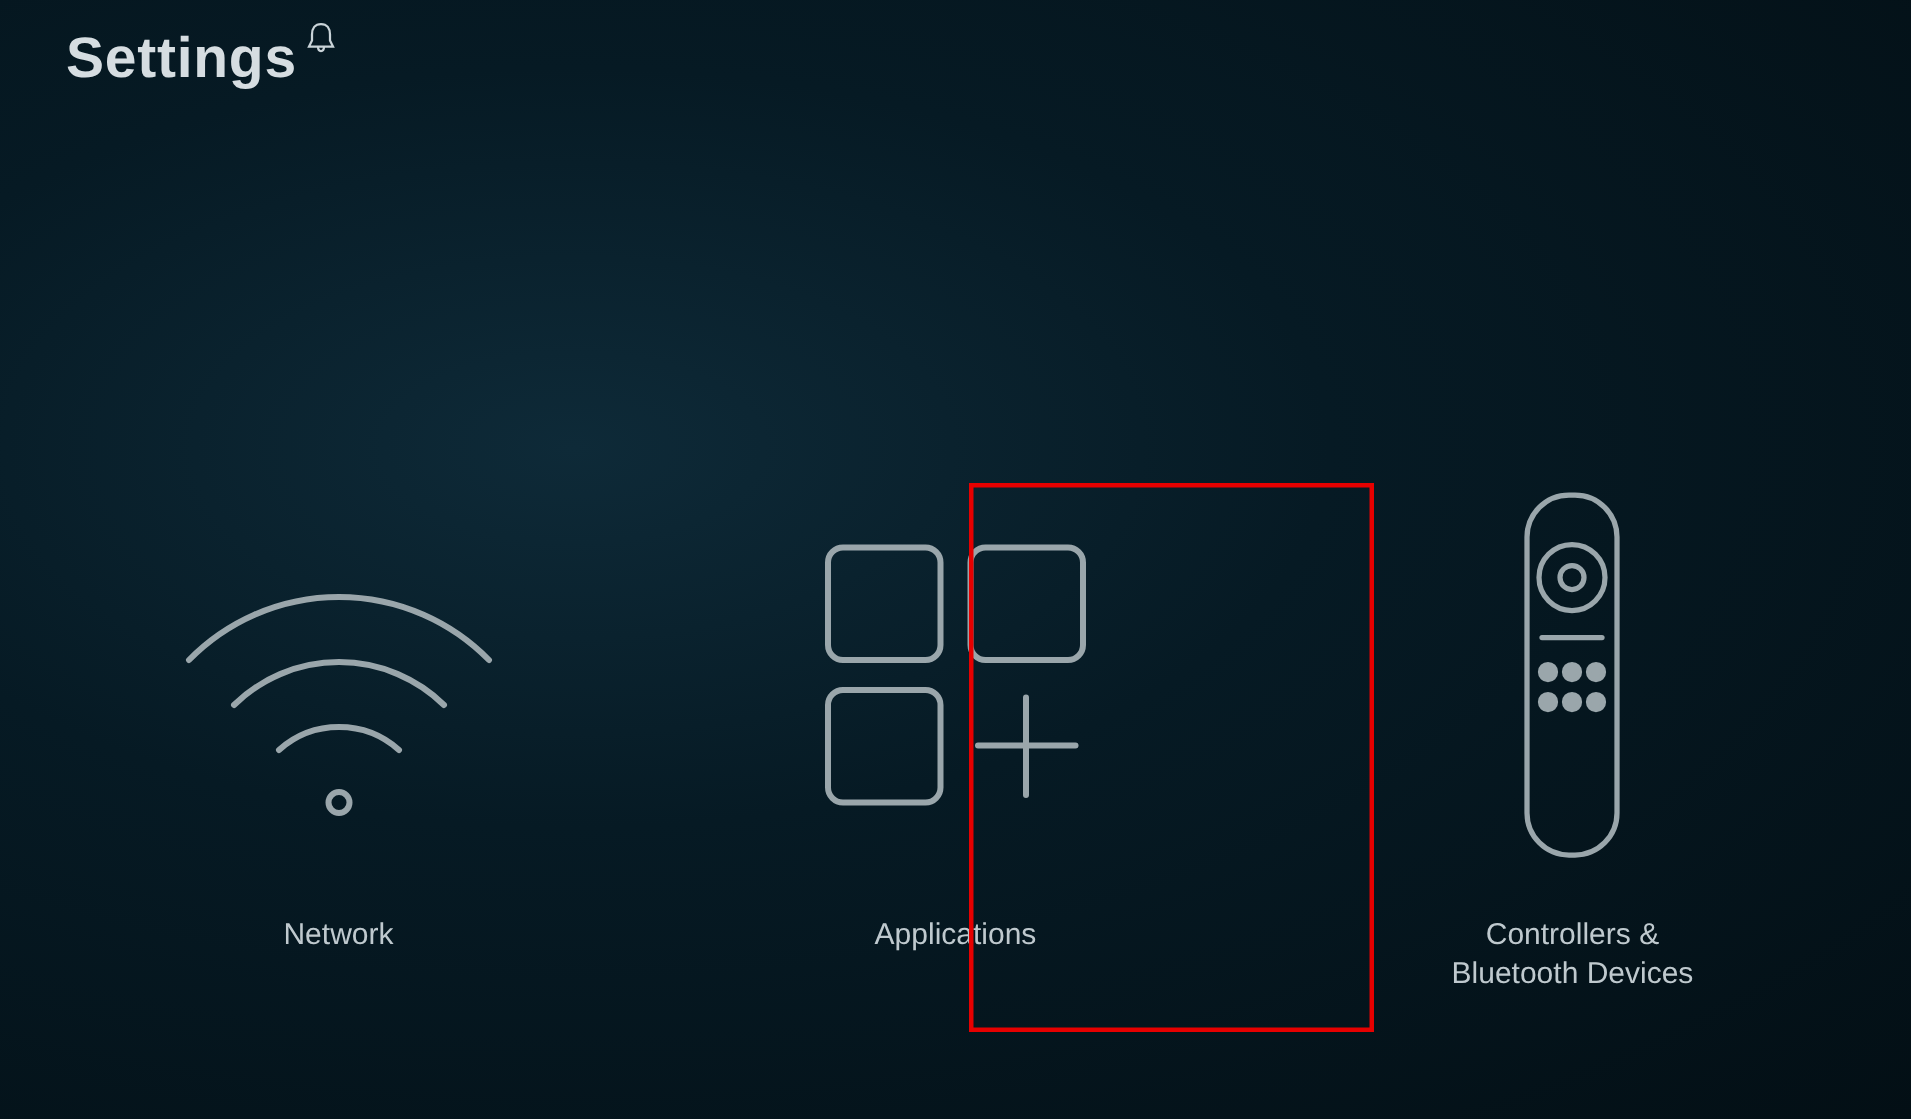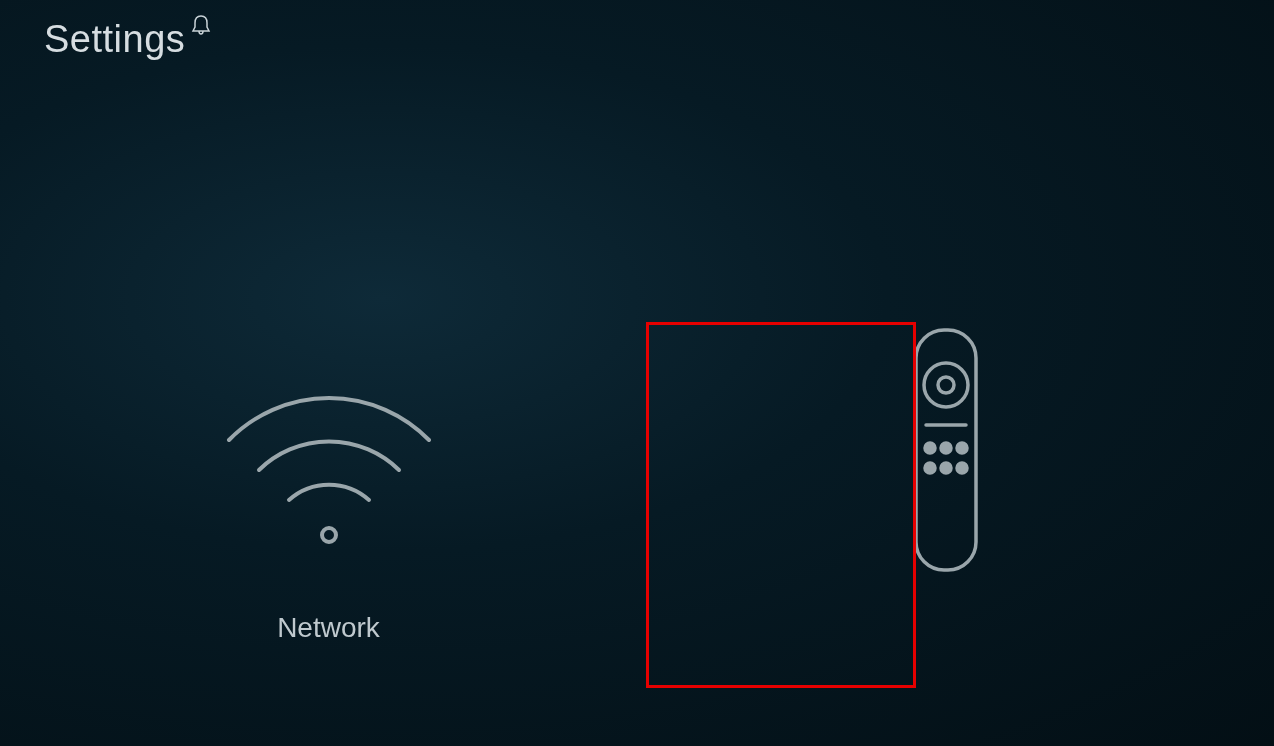--- a/index.html
+++ b/index.html
@@ -14,21 +14,21 @@
   }
   .header {
     position: absolute;
     top: 18px;
     left: 44px;
     display: flex;
     align-items: flex-start;
   }
   .header-title {
     font-size: 38px;
-    font-weight: 400;
+    font-weight: 700;
     color: #d6dde1;
     letter-spacing: 0.5px;
   }
   .bell-icon {
     margin-left: 6px;
     margin-top: -4px;
   }
   .tiles {
     position: absolute;
     top: 320px;
@@ -47,21 +47,21 @@
     cursor: pointer;
   }
   .tile-icon {
     height: 260px;
     display: flex;
     align-items: center;
     justify-content: center;
   }
   .tile-label {
     margin-top: 30px;
-    font-size: 28px;
+    font-size: 20px;
     font-weight: 300;
     color: #bfc9ce;
     text-align: center;
     line-height: 1.3;
     white-space: pre-line;
   }
   .highlight-box {
     position: absolute;
     border: 3px solid #e60000;
     top: 322px;
@@ -92,33 +92,47 @@
         <path d="M15 90 A140 140 0 0 1 215 90"></path>
         <path d="M45 120 A100 100 0 0 1 185 120"></path>
         <path d="M75 150 A60 60 0 0 1 155 150"></path>
         <circle cx="115" cy="185" r="7"></circle>
       </svg>
     </div>
     <div class="tile-label">Network</div>
   </div>
 
 
+  <div class="tile">
+    <div class="tile-icon">
+      <svg width="210" height="210" viewBox="0 0 210 210" fill="none" stroke="#9aa6ab" stroke-width="4" stroke-linecap="round" stroke-linejoin="round">
+        <rect x="20" y="20" width="75" height="75" rx="10"></rect>
+        <rect x="115" y="20" width="75" height="75" rx="10"></rect>
+        <rect x="20" y="115" width="75" height="75" rx="10"></rect>
+        <line x1="152" y1="120" x2="152" y2="185"></line>
+        <line x1="120" y1="152" x2="185" y2="152"></line>
+      </svg>
+    </div>
+    <div class="tile-label">Applications</div>
+  </div>
 
   <div class="tile">
     <div class="tile-icon">
       <svg width="120" height="260" viewBox="0 0 120 260" fill="none" stroke="#9aa6ab" stroke-width="3.5" stroke-linecap="round">
         <rect x="30" y="10" width="60" height="240" rx="28"></rect>
         <circle cx="60" cy="65" r="22"></circle>
         <circle cx="60" cy="65" r="8"></circle>
         <line x1="40" y1="105" x2="80" y2="105"></line>
         <circle cx="44" cy="128" r="5" fill="#9aa6ab"></circle>
         <circle cx="60" cy="128" r="5" fill="#9aa6ab"></circle>
         <circle cx="76" cy="128" r="5" fill="#9aa6ab"></circle>
         <circle cx="44" cy="148" r="5" fill="#9aa6ab"></circle>
         <circle cx="60" cy="148" r="5" fill="#9aa6ab"></circle>
         <circle cx="76" cy="148" r="5" fill="#9aa6ab"></circle>
       </svg>
     </div>
+    <div class="tile-label">Controllers &amp;
+Bluetooth Devices</div>
   </div>
 
 </div>
 
 <div class="highlight-box"></div>
 
 </body></html>

